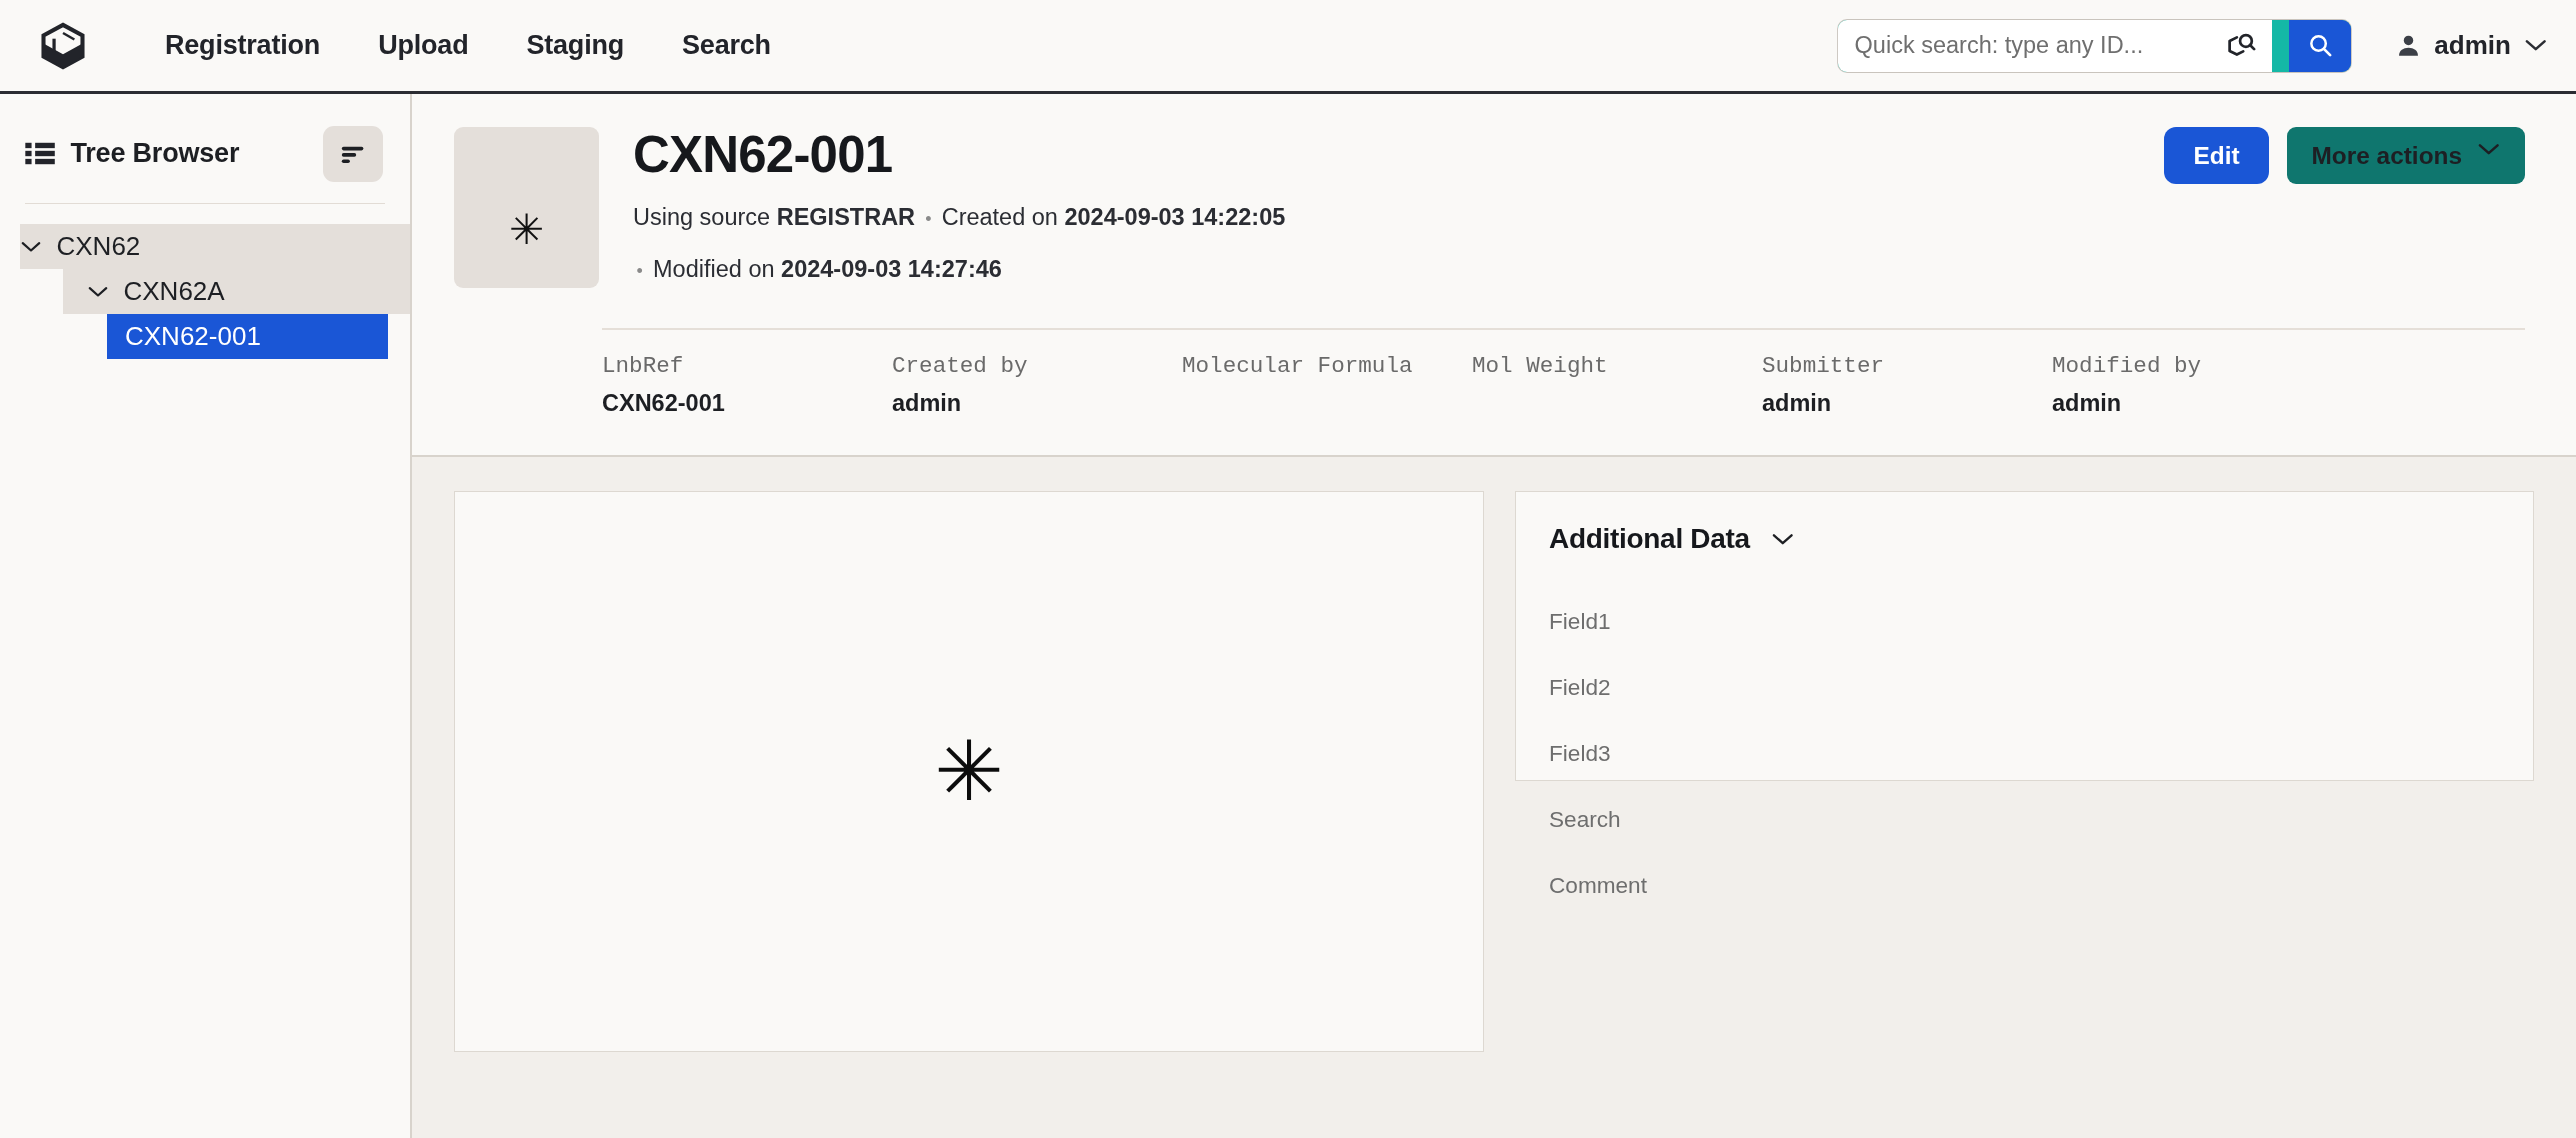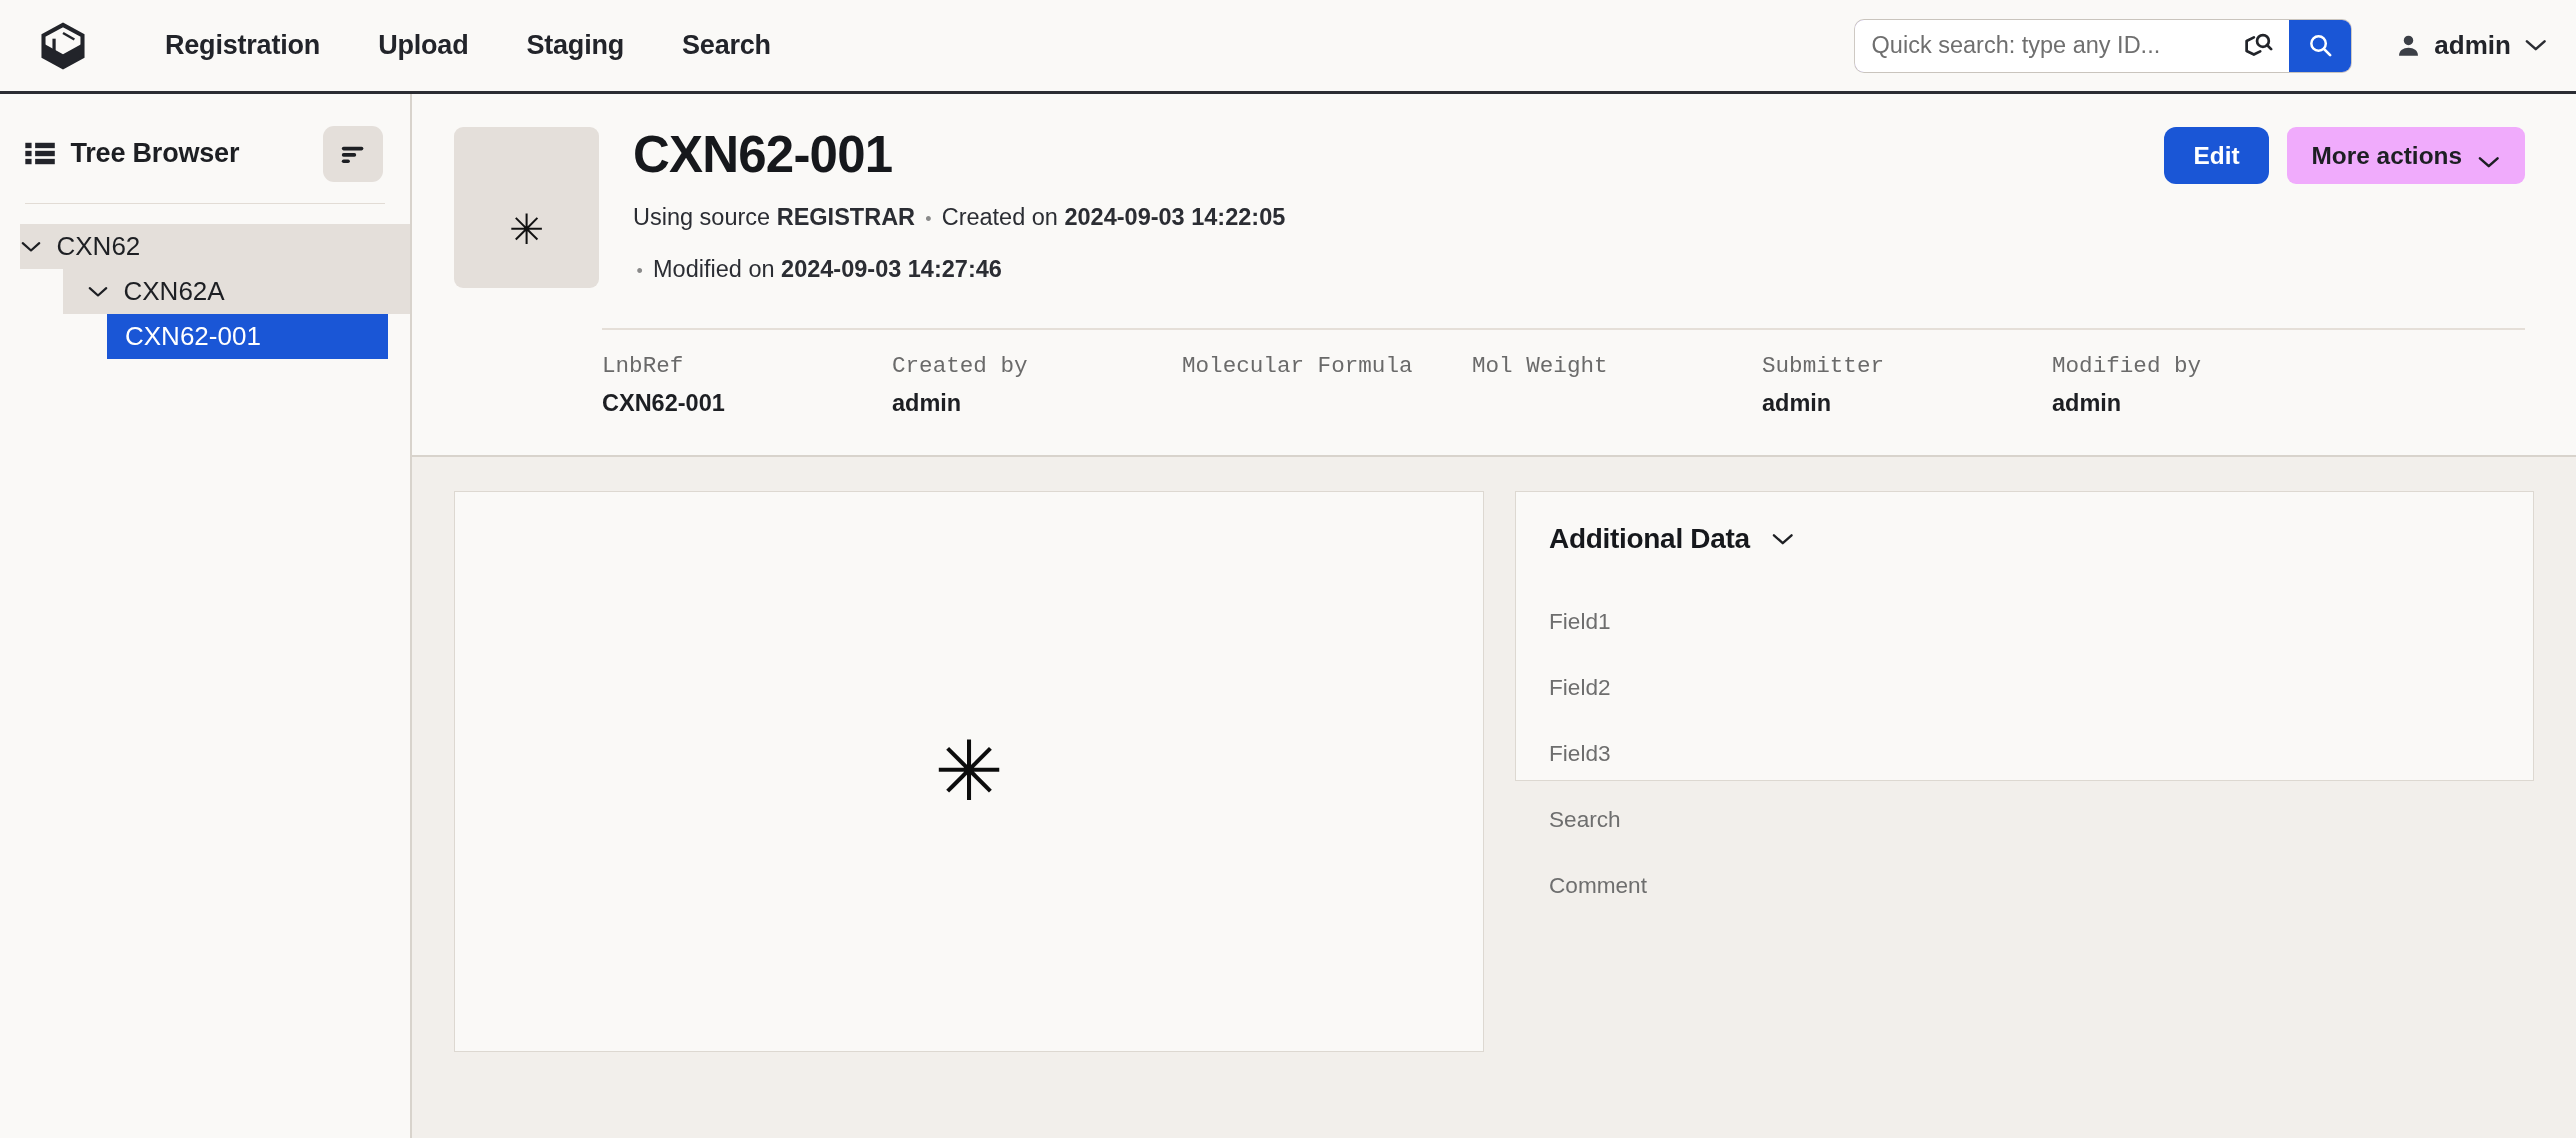--- a/index.html
+++ b/index.html
@@ -45,21 +45,22 @@
   }
   .nav-spacer { flex: 1 1 auto; }
 
   .search-group {
     display: flex;
     align-items: stretch;
     height: 52px;
     border-radius: 9px;
     overflow: hidden;
     box-shadow: 0 0 0 0.9px #c9c4bd;
-    background: #c4b5fd;
+    background: #14b8a6;
+    gap: 17px;
   }
   .search-field {
     width: 434px;
     display: flex;
     align-items: center;
     background: #ffffff;
     padding: 0 12.7px 0 16.3px;
   }
   .search-field input {
     border: 0; outline: 0;
@@ -229,29 +230,29 @@
     color: #ffffff;
     font-size: 24.4px;
     font-weight: 700;
     border: 0;
     border-radius: 12px;
     padding: 14.5px 29px;
     cursor: pointer;
     font-family: "Liberation Sans", sans-serif;
   }
   .btn-secondary {
-    background: #f0abfc;
+    background: #0f766e;
     color: #1d1f23;
     font-size: 24.4px;
     font-weight: 700;
     border: 0;
     border-radius: 9px;
     padding: 14.5px 25px;
     cursor: pointer;
-    display: flex; align-items: flex-end; gap: 14.5px;
+    display: flex; align-items: flex-start; gap: 14.5px;
     font-family: "Liberation Sans", sans-serif;
   }
 
   .hr-light {
     height: 1.8px;
     background: #e5dfd8;
     margin: 40px 0 0 148px;
   }
 
   .field-grid {

